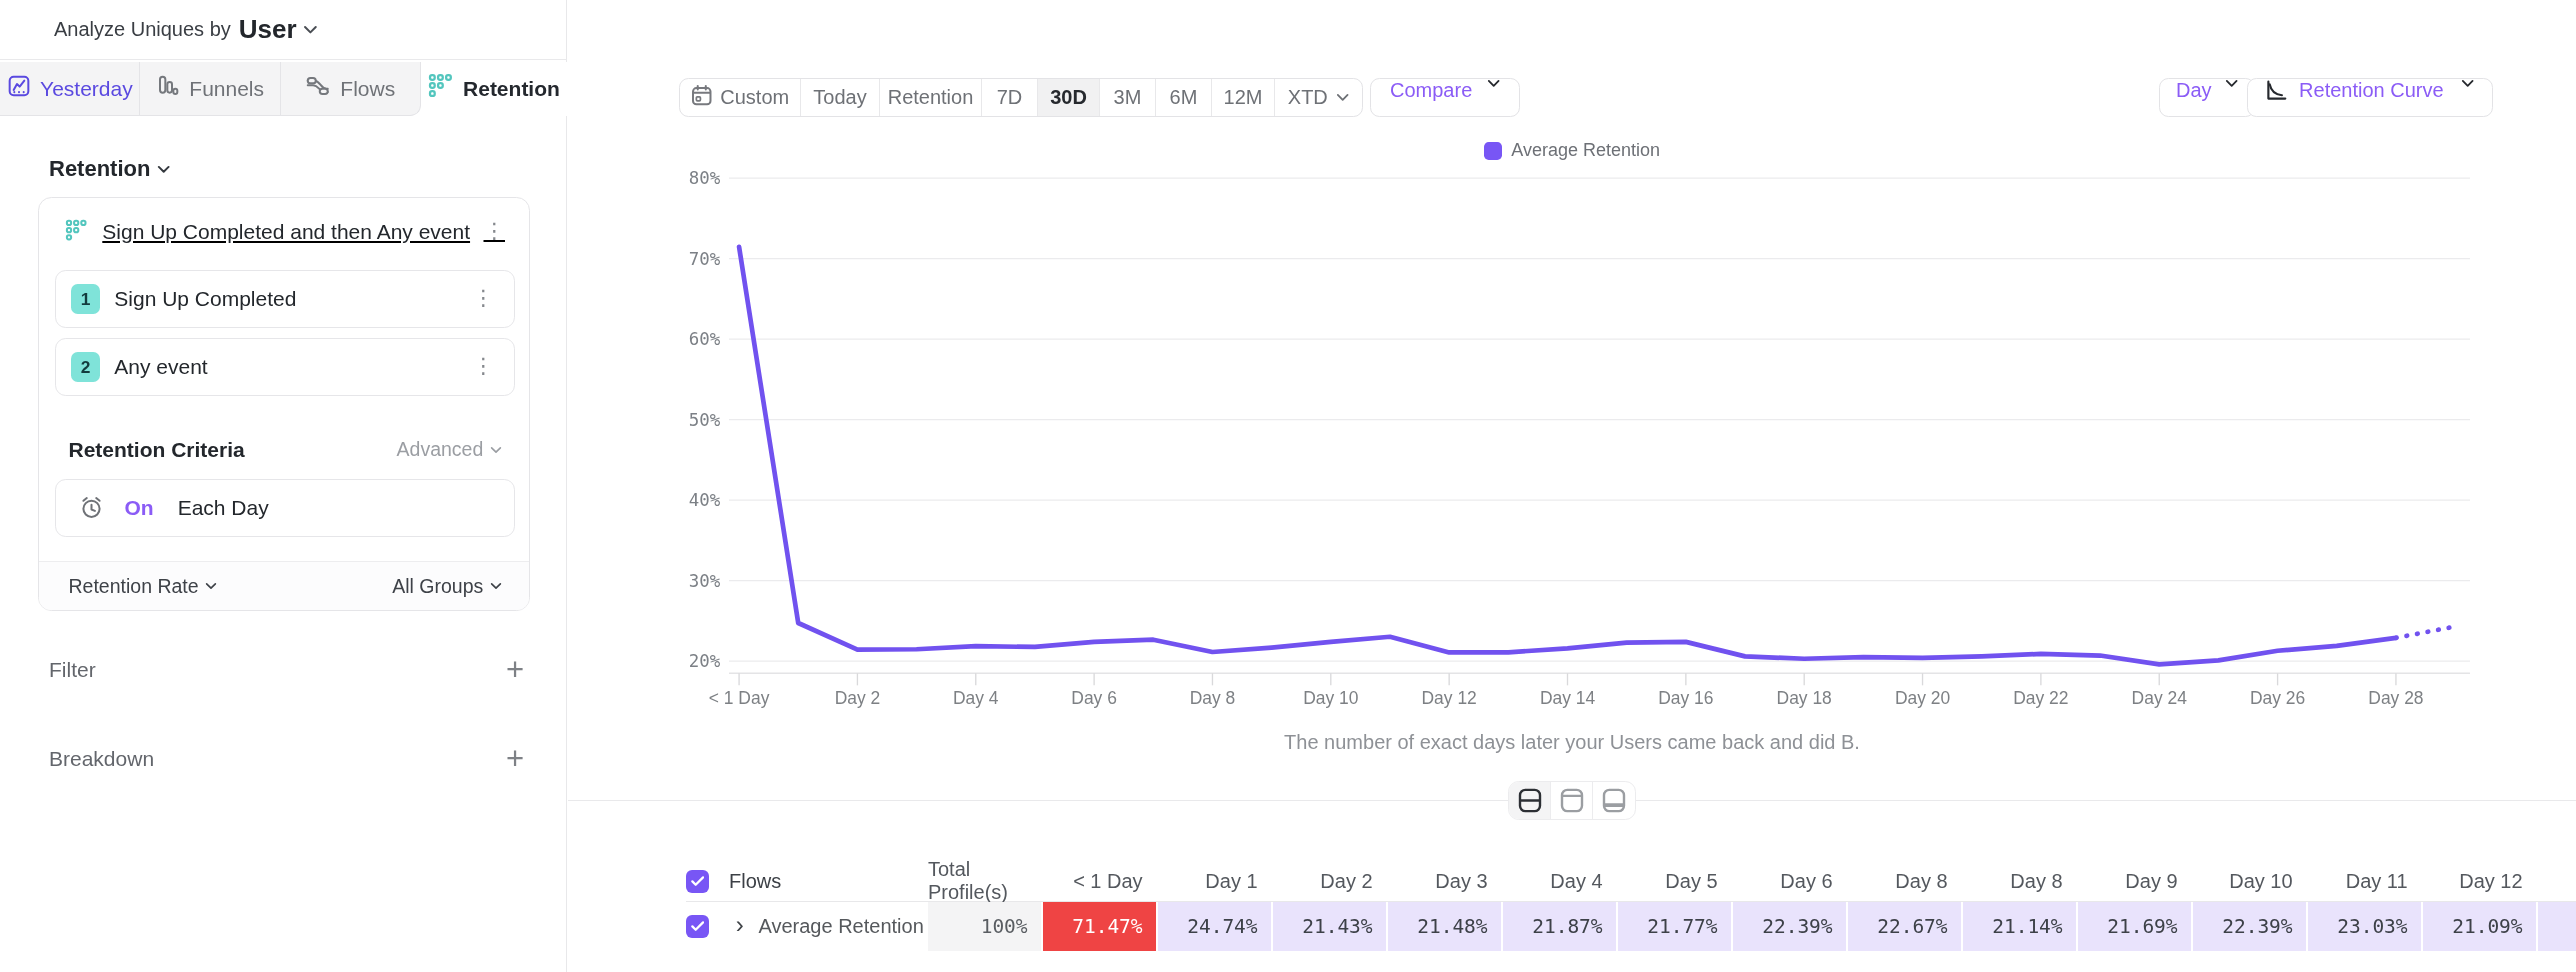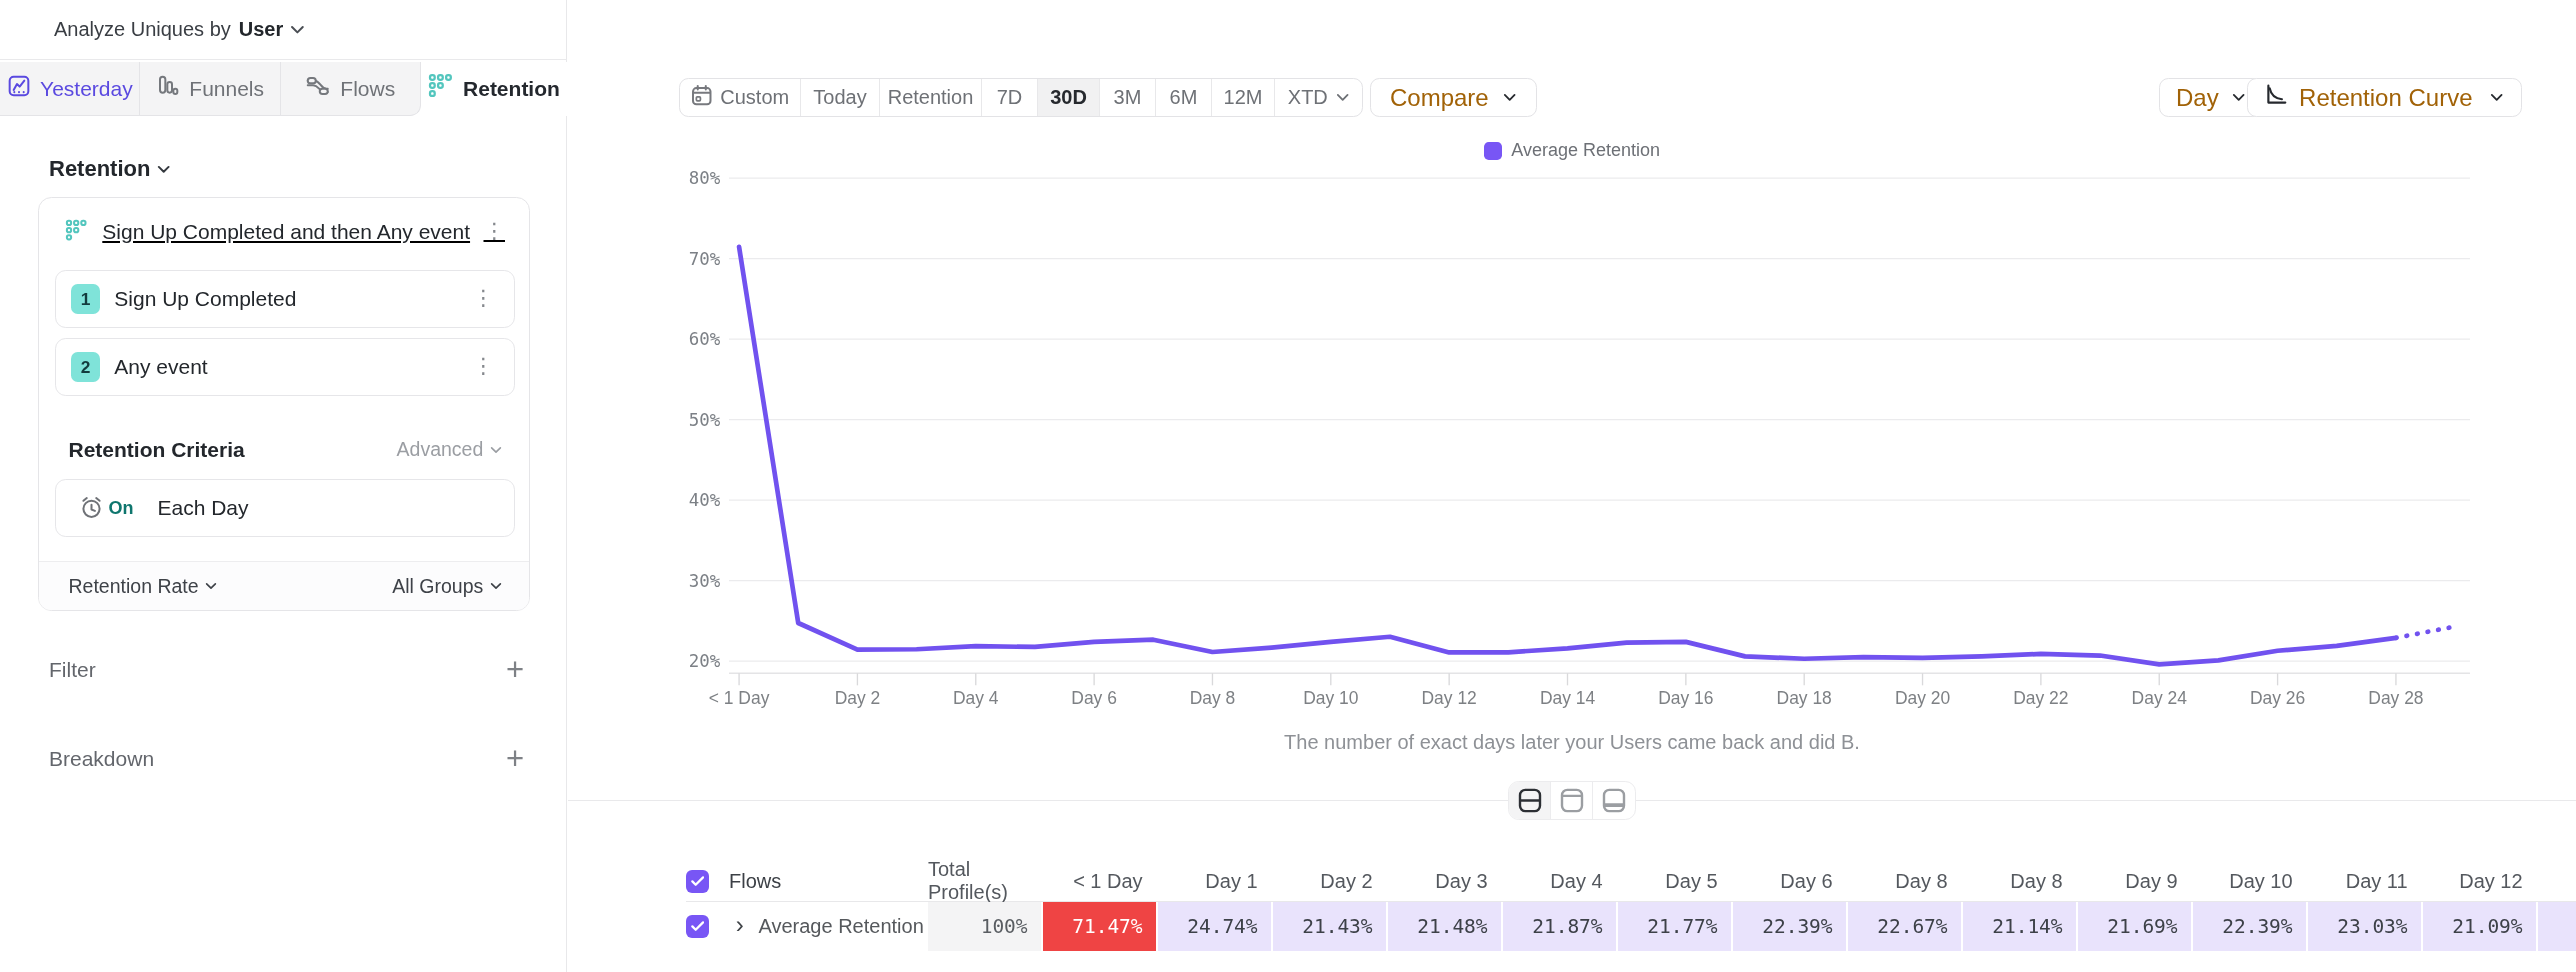--- a/index.html
+++ b/index.html
@@ -6,21 +6,21 @@
   html,body { width:2576px; height:972px; overflow:hidden; background:#ffffff;
     font-family:"Liberation Sans", sans-serif; -webkit-font-smoothing:antialiased; }
   .stage { position:relative; width:2576px; height:972px; background:#fff; }
 
   
   .sidebar { position:absolute; left:0; top:0; width:567px; height:972px;
     background:#fff; border-right:1.3px solid #e8e8ea; }
   .side-top { position:absolute; left:0; top:0; width:567px; height:60px;
     border-bottom:1.3px solid #e9e9eb; display:flex; align-items:center; padding-left:54px; }
   .side-top .lbl { font-size:20px; color:#3a3e44; }
-  .side-top .val { font-size:20px; font-weight:bold; color:#23272c; margin-left:8px; }
+  .side-top .val { font-size:26px; font-weight:bold; color:#23272c; margin-left:8px; }
   .chev { display:inline-block; margin-left:6.7px; color:#4a4e54; }
   .chev svg { display:block; }
   .tabstrip { position:absolute; left:0; top:62px; width:567px; height:54px; }
   .graytabs { position:absolute; left:0; top:0; width:421px; height:54px;
     background:#f4f4f5; border:0.7px solid #e4e4e7; border-top:none; border-left:none;
     border-radius:0 0 10.7px 0; display:flex; }
   .tab { flex:1; display:flex; align-items:center; justify-content:center; gap:9.4px;
     font-size:21px; color:#6f7277; border-right:0.7px solid #e4e4e7; cursor:default; }
   .tab:last-child { border-right:none; }
   .tab.insights { color:#5a49e0; }
@@ -45,38 +45,38 @@
     color:#133c3e; font-size:17.4px; font-weight:bold; display:flex; align-items:center;
     justify-content:center; }
   .step .txt { font-size:21px; color:#23272c; margin-left:14px; flex:1; }
   .criteria-row { position:absolute; left:0; top:236px; width:100%; height:31px;
     display:flex; align-items:center; justify-content:space-between; padding:0 27px 0 29.5px; }
   .criteria-row .h { font-size:21px; font-weight:bold; color:#23272c; }
   .criteria-row .adv { font-size:19.5px; color:#9b9ea3; display:flex; align-items:center; }
   .oncard { position:absolute; left:16px; top:281px; width:460px; height:58px;
     border:1.3px solid #e6e6e9; border-radius:10.7px; display:flex; align-items:center;
     padding:0 16px 0 21.5px; }
-  .oncard .on { font-size:18px; font-weight:bold; color:#0f766e; margin-left:4px; }
+  .oncard .on { font-size:21px; font-weight:bold; color:#8b5cf6; margin-left:20px; }
   .oncard .val { font-size:21px; color:#23272c; margin-left:24px; }
   .qcard-divider { position:absolute; left:0; top:363px; width:100%; height:0;
     border-top:1.3px solid #ededef; }
   .qcard-footer { position:absolute; left:0; top:364px; width:100%; height:48px;
     display:flex; align-items:center; justify-content:space-between; padding:0 27px 0 29.5px;
     background:#fcfcfd; border-radius:0 0 12px 12px; }
   .qcard-footer .f { font-size:19.5px; color:#3e4248; display:flex; align-items:center; }
 
   .side-row { position:absolute; left:49px; right:42px; height:31px; display:flex;
     align-items:center; justify-content:space-between; }
   .side-row .t { font-size:21px; color:#63666c; }
   .plus { font-size:31px; color:#7e8186; font-weight:normal; line-height:1; }
 
   
   .main { position:absolute; left:568px; top:0; width:2008px; height:972px; }
   .btn { height:39px; border:1.3px solid #e3e3e6; border-radius:9.4px; background:#fff;
-    display:flex; align-items:center; font-size:24px; color:#a16207; }
+    display:flex; align-items:flex-start; font-size:20px; color:#8b5cf6; }
   .segbar { position:absolute; left:111px; top:78px; height:39px; display:flex;
     border:1.3px solid #e3e3e6; border-radius:9.4px; overflow:hidden; background:#fff; }
   .seg { display:flex; align-items:center; justify-content:center; gap:8px;
     font-size:20px; color:#6e7176; border-right:0.7px solid #e8e8ea; height:100%; }
   .seg:last-child { border-right:none; }
   .seg.active { background:#f1f1f2; color:#26292e; font-weight:bold; }
   .compare { position:absolute; left:802px; top:78px; padding:0 19px; gap:8px; }
   .day-btn { position:absolute; left:1591px; top:78px; padding:0 16px; gap:6.7px; }
   .ctype-btn { position:absolute; left:1679px; top:78px; padding:0 17.4px; gap:10.7px; }
 

